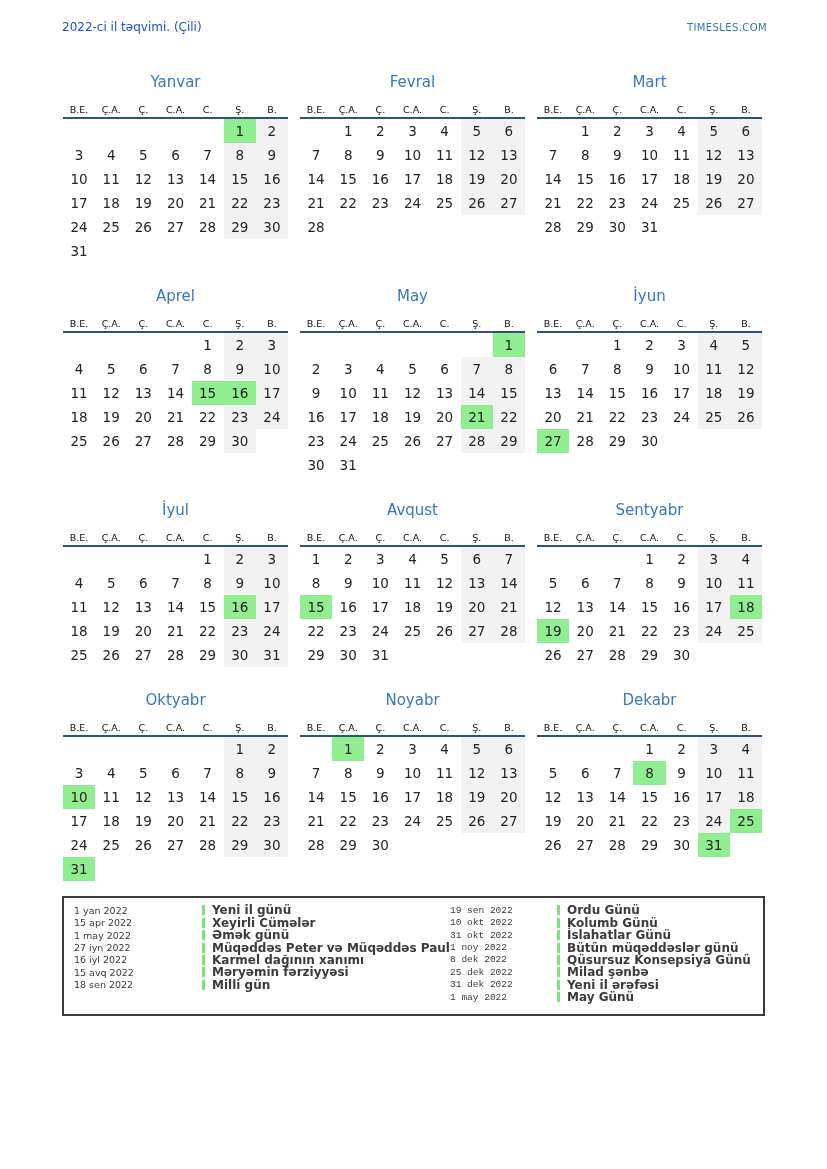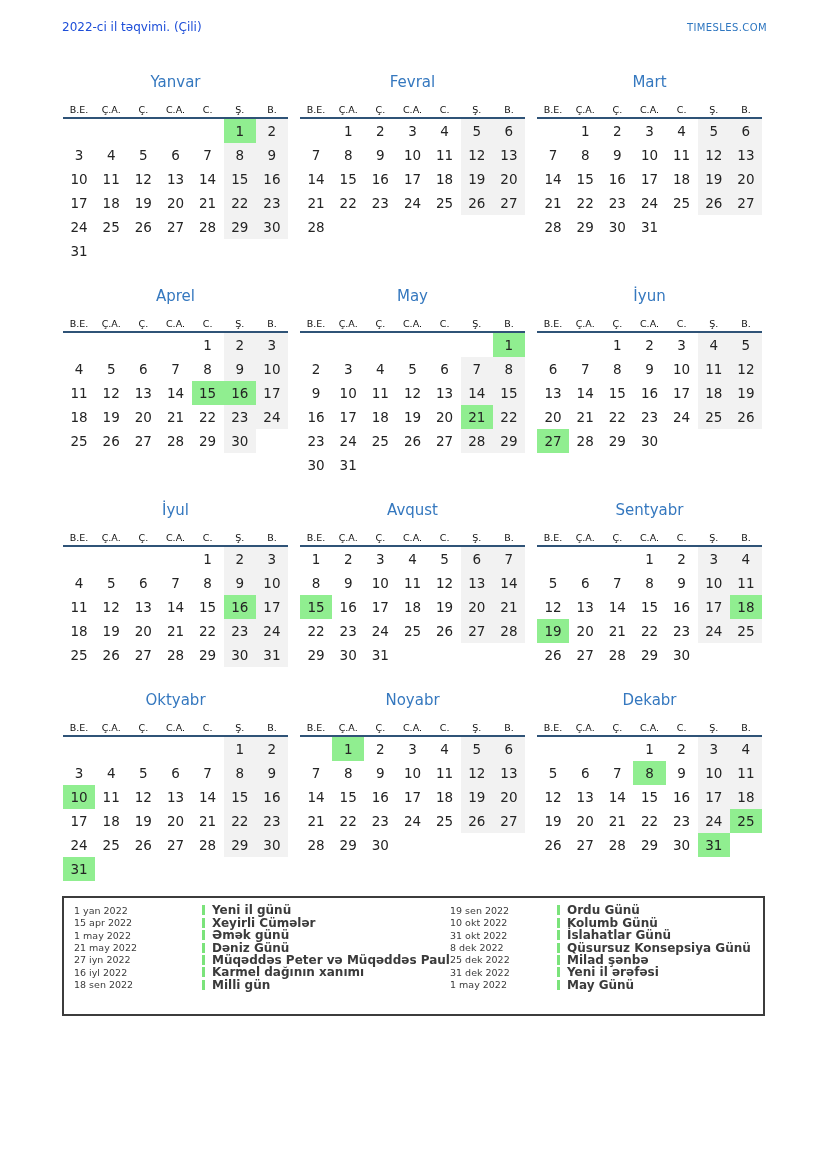--- a/index.html
+++ b/index.html
@@ -85,21 +85,21 @@
     display: flex;
     padding: 6px 0 0 10px;
     background: #fff;
   }
   .legend-col { display: flex; flex-direction: column; }
   .legend-col.left { width: 376px; flex: none; }
   .legend-col.right { flex: 1; }
   .legend-row { display: flex; align-items: center; height: 12.45px; }
   .legend-date { font-size: 9.5px; color: #3b3b3b; flex: none; }
   .left .legend-date { width: 128px; }
-  .right .legend-date { width: 107px; }
+  .right .legend-date { width: 107px; font-family: Liberation Mono, monospace; }
   .legend-bar {
     width: 3px;
     height: 10px;
     background: var(--marker, #7be37b);
     margin-right: 7px;
     flex: none;
   }
   .legend-name { font-size: 12px; color: #3b3b3b; white-space: nowrap; font-weight: bold; }
 </style>
 </head>
@@ -743,33 +743,33 @@
           <span class="legend-date">15 apr 2022</span>
           <span class="legend-bar"></span>
           <span class="legend-name">Xeyirli Cümələr</span>
         </div>
         <div class="legend-row">
           <span class="legend-date">1 may 2022</span>
           <span class="legend-bar"></span>
           <span class="legend-name">Əmək günü</span>
         </div>
         <div class="legend-row">
-          <span class="legend-date">21 may 2022</span>
-          <span class="legend-bar"></span>
-          <span class="legend-name">Dəniz Günü</span>
-        </div>
-        <div class="legend-row">
           <span class="legend-date">27 iyn 2022</span>
           <span class="legend-bar"></span>
           <span class="legend-name">Müqəddəs Peter və Müqəddəs Paul</span>
         </div>
         <div class="legend-row">
           <span class="legend-date">16 iyl 2022</span>
           <span class="legend-bar"></span>
           <span class="legend-name">Karmel dağının xanımı</span>
+        </div>
+        <div class="legend-row">
+          <span class="legend-date">15 avq 2022</span>
+          <span class="legend-bar"></span>
+          <span class="legend-name">Məryəmin fərziyyəsi</span>
         </div>
         <div class="legend-row">
           <span class="legend-date">18 sen 2022</span>
           <span class="legend-bar"></span>
           <span class="legend-name">Milli gün</span>
         </div>
       </div>
     <div class="legend-col right" id="legend-right">
         <div class="legend-row">
           <span class="legend-date">19 sen 2022</span>
@@ -780,20 +780,25 @@
           <span class="legend-date">10 okt 2022</span>
           <span class="legend-bar"></span>
           <span class="legend-name">Kolumb Günü</span>
         </div>
         <div class="legend-row">
           <span class="legend-date">31 okt 2022</span>
           <span class="legend-bar"></span>
           <span class="legend-name">İslahatlar Günü</span>
         </div>
         <div class="legend-row">
+          <span class="legend-date">1 noy 2022</span>
+          <span class="legend-bar"></span>
+          <span class="legend-name">Bütün müqəddəslər günü</span>
+        </div>
+        <div class="legend-row">
           <span class="legend-date">8 dek 2022</span>
           <span class="legend-bar"></span>
           <span class="legend-name">Qüsursuz Konsepsiya Günü</span>
         </div>
         <div class="legend-row">
           <span class="legend-date">25 dek 2022</span>
           <span class="legend-bar"></span>
           <span class="legend-name">Milad şənbə</span>
         </div>
         <div class="legend-row">

